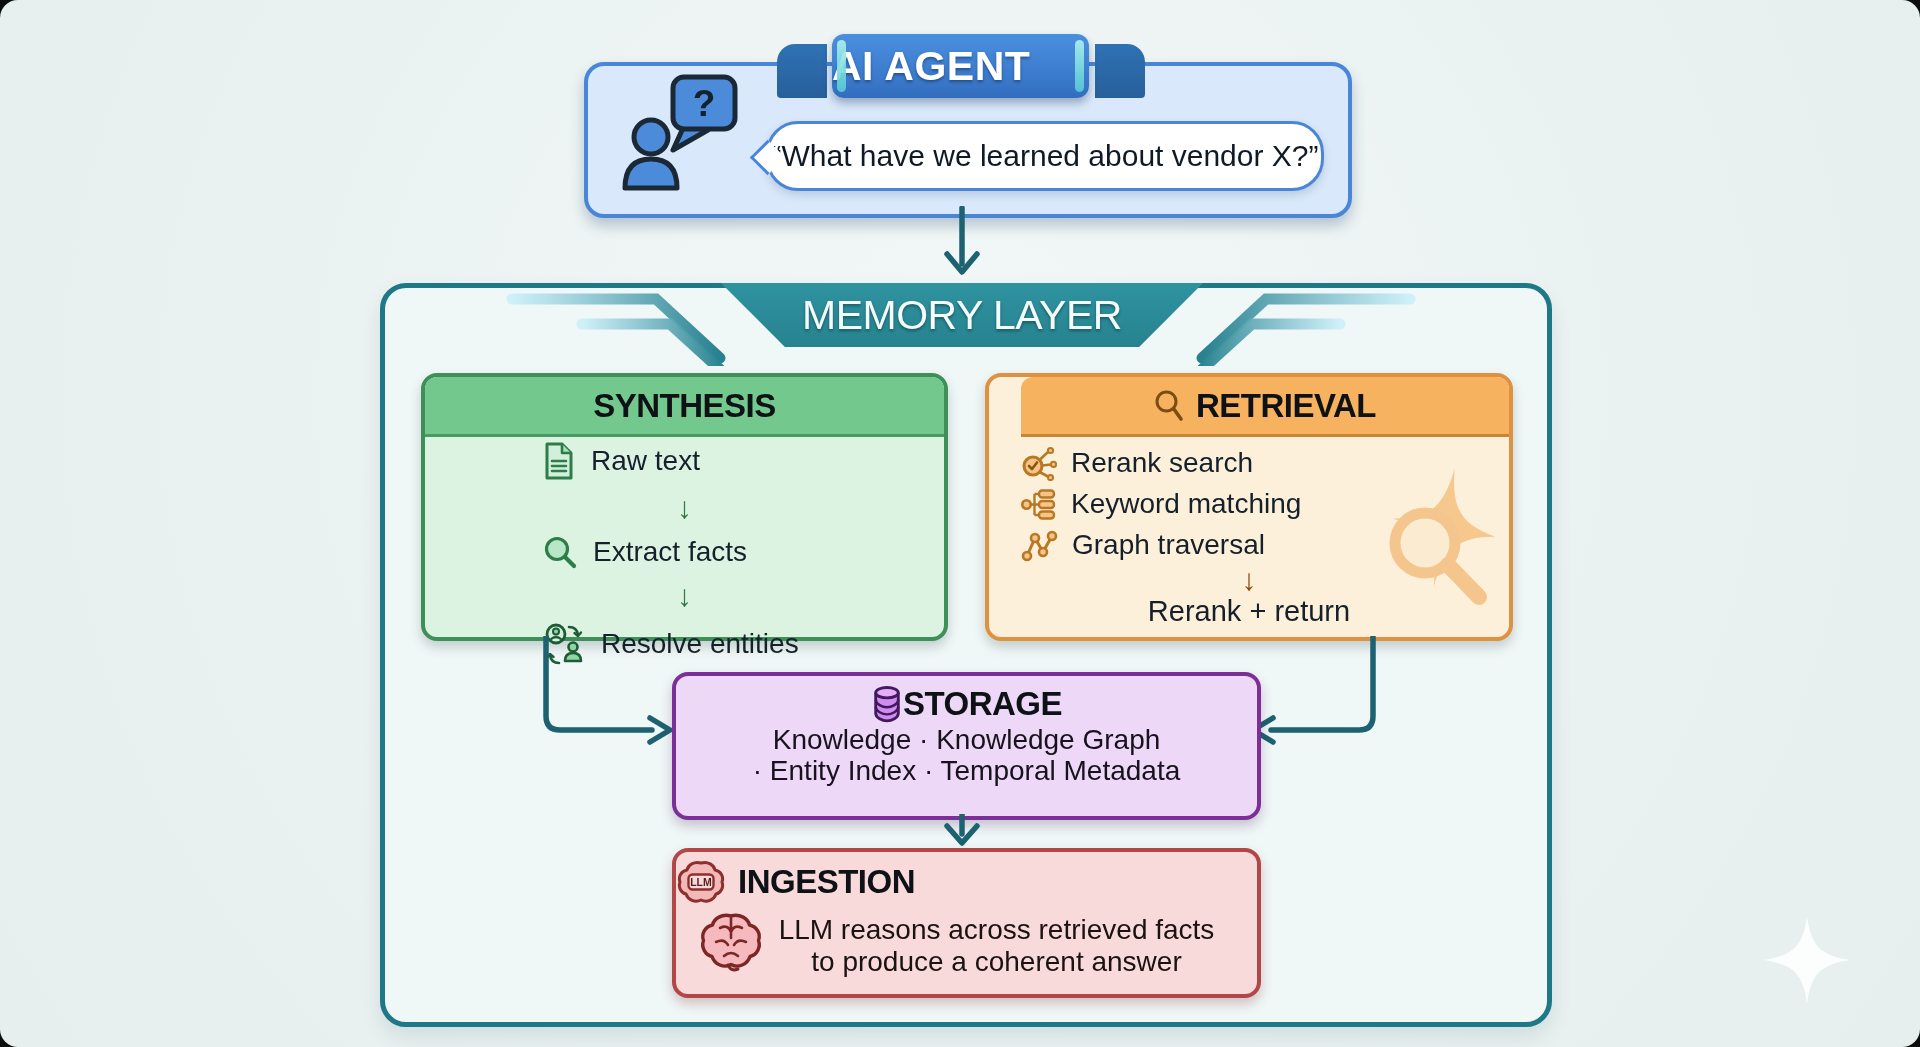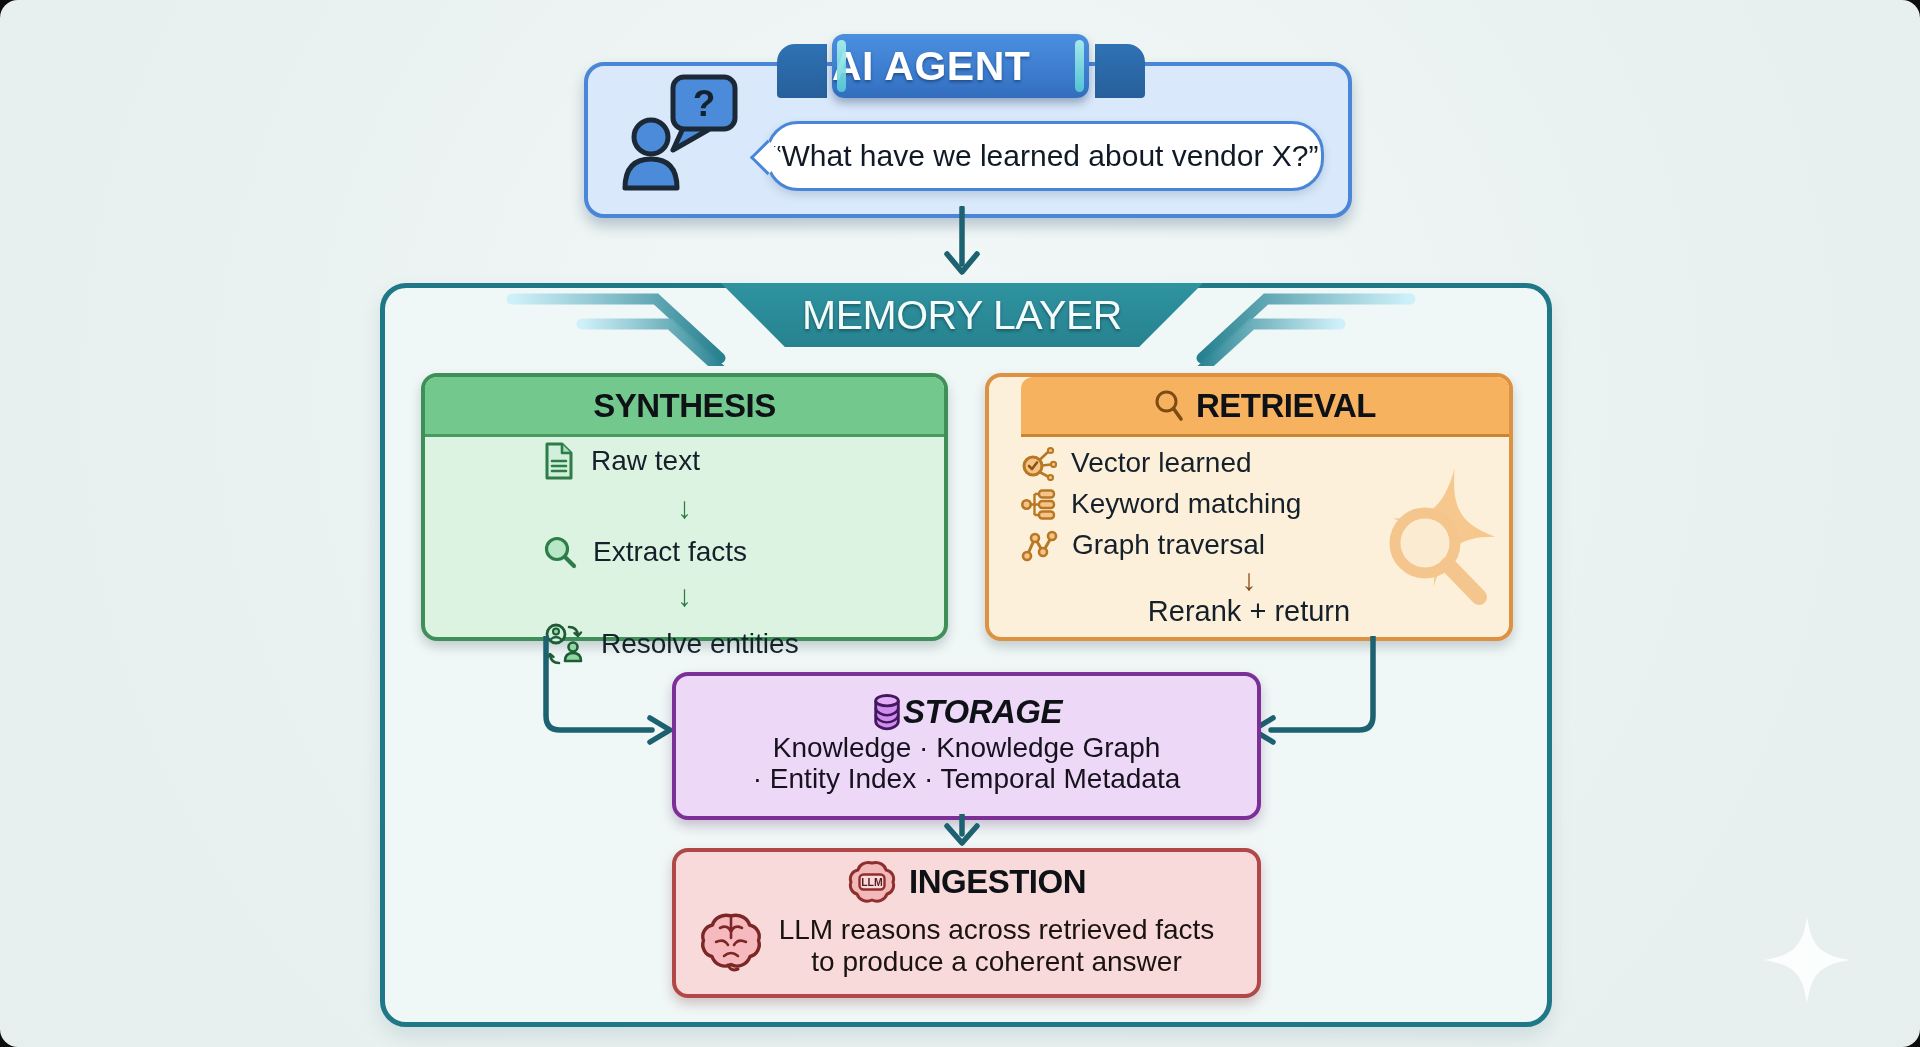--- a/index.html
+++ b/index.html
@@ -57,26 +57,26 @@
   .retrieval{left:985px;top:373px;width:520px;height:260px;background:#fcf0da;border:4px solid #de9140;overflow:hidden;}
   .retrieval .card-head{height:57px;background:#f6b25f;border-bottom:3px solid #c98434;margin-left:32px;}
   .ret-body{position:absolute;left:0;right:0;top:64px;bottom:6px;display:flex;flex-direction:column;
     justify-content:space-evenly;}
   .ret-row{display:flex;align-items:center;gap:14px;padding-left:32px;height:38px;}
   .ret-result{width:100%;text-align:center;font-size:29px;color:#15202b;}
   .watermark{right:4px;top:82px;opacity:.55;}
 
   .storage{left:672px;top:672px;width:581px;height:140px;background:#edd9f7;border:4px solid #7c3097;
     box-shadow:0 6px 12px rgba(70,30,90,.25);display:flex;flex-direction:column;align-items:center;}
-  .storage-head{display:flex;align-items:center;gap:0;margin-top:16px;font-style:italic;}
+  .storage-head{display:flex;align-items:center;gap:0;margin-top:8px;}
   .storage-line{font-size:28px;color:#17121e;line-height:31px;}
 
   .synthesis{left:672px;top:848px;width:581px;height:142px;background:#f9dada;border:4px solid #b24747;
     box-shadow:0 6px 12px rgba(110,40,40,.25);}
-  .syn-head{display:flex;align-items:center;justify-content:center;gap:12px;margin-top:8px;}
+  .syn-head{display:flex;align-items:center;gap:12px;margin-top:8px;}
   .syn-line{text-align:center;font-size:28px;color:#1b1212;line-height:32px;}
   .syn-brain{left:22px;top:60px;}
   .syn-text{position:absolute;left:70px;right:10px;top:62px;}
 
   .sparkle{left:1752px;top:908px;}
 </style>
 </head>
 <body>
 
 <div id="canvas">
@@ -185,21 +185,21 @@
     <div class="ret-body">
       <div class="ret-row">
         <svg width="36" height="36" viewBox="0 0 36 36" fill="none">
           <circle cx="12" cy="21" r="9" fill="#f6c489" stroke="#b87722" stroke-width="3"></circle>
           <path d="M8 21 L11 24 L16 17.5" stroke="#8a5512" stroke-width="2.6" stroke-linecap="round" stroke-linejoin="round"></path>
           <path d="M18.5 15 L27 7 M21 20.5 L30 19.5 M18.5 27 L27 31.5" stroke="#b87722" stroke-width="2.6" stroke-linecap="round"></path>
           <circle cx="29.5" cy="5.5" r="2.6" fill="#f6c489" stroke="#b87722" stroke-width="2"></circle>
           <circle cx="32.5" cy="19.3" r="2.6" fill="#f6c489" stroke="#b87722" stroke-width="2"></circle>
           <circle cx="29.5" cy="32.5" r="2.6" fill="#f6c489" stroke="#b87722" stroke-width="2"></circle>
         </svg>
-        <span class="flow-label">Vector learned</span>
+        <span class="flow-label">Rerank search</span>
       </div>
       <div class="ret-row">
         <svg width="36" height="33" viewBox="0 0 36 33" fill="none">
           <circle cx="5.5" cy="16.5" r="4.2" fill="#f6c489" stroke="#b87722" stroke-width="2.6"></circle>
           <path d="M9.7 16.5 H13.5 M13.5 6 V27 M13.5 6 H17.5 M13.5 16.5 H17.5 M13.5 27 H17.5" stroke="#b87722" stroke-width="2.4"></path>
           <rect x="18" y="2.5" width="15" height="7" rx="3.2" fill="#f6c489" stroke="#b87722" stroke-width="2.4"></rect>
           <rect x="18" y="13" width="15" height="7" rx="3.2" fill="#f6c489" stroke="#b87722" stroke-width="2.4"></rect>
           <rect x="18" y="23.5" width="15" height="7" rx="3.2" fill="#f6c489" stroke="#b87722" stroke-width="2.4"></rect>
         </svg>
         <span class="flow-label">Keyword matching</span>

